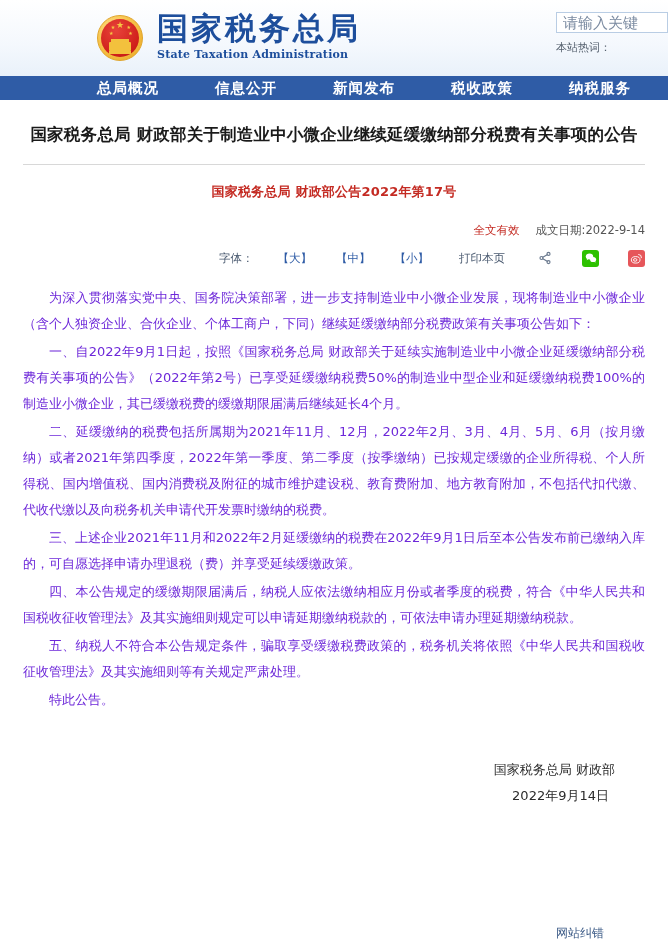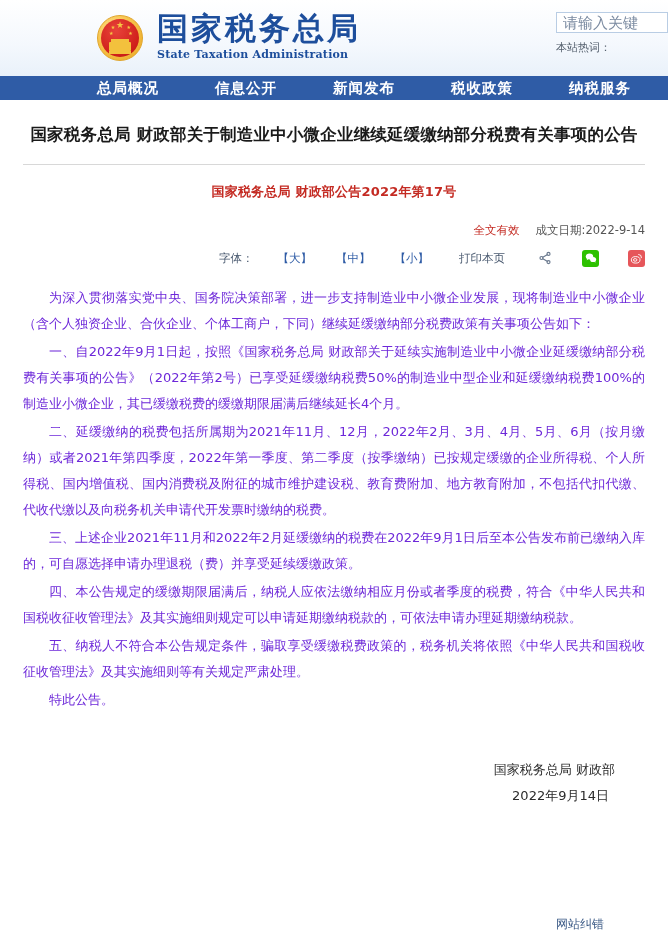--- a/index.html
+++ b/index.html
@@ -145,21 +145,21 @@
     margin-top: 44px; text-align: right;
     font-size: 13px; color: #2b2b2b; line-height: 2.0;
     padding-right: 30px;
   }
   .sign .date { padding-right: 6px; }
 
   
   .footer {
     position: absolute; left: 0; right: 0; bottom: 0;
     height: 34px;
-    display: flex; justify-content: flex-end;
+    display: flex; align-items: center; justify-content: flex-end;
     padding-right: 64px;
     font-size: 12px; color: #3b5a86;
   }
   .footer .link { cursor: pointer; }
 </style>
 </head>
 <body>
 
 <div class="page">
 

